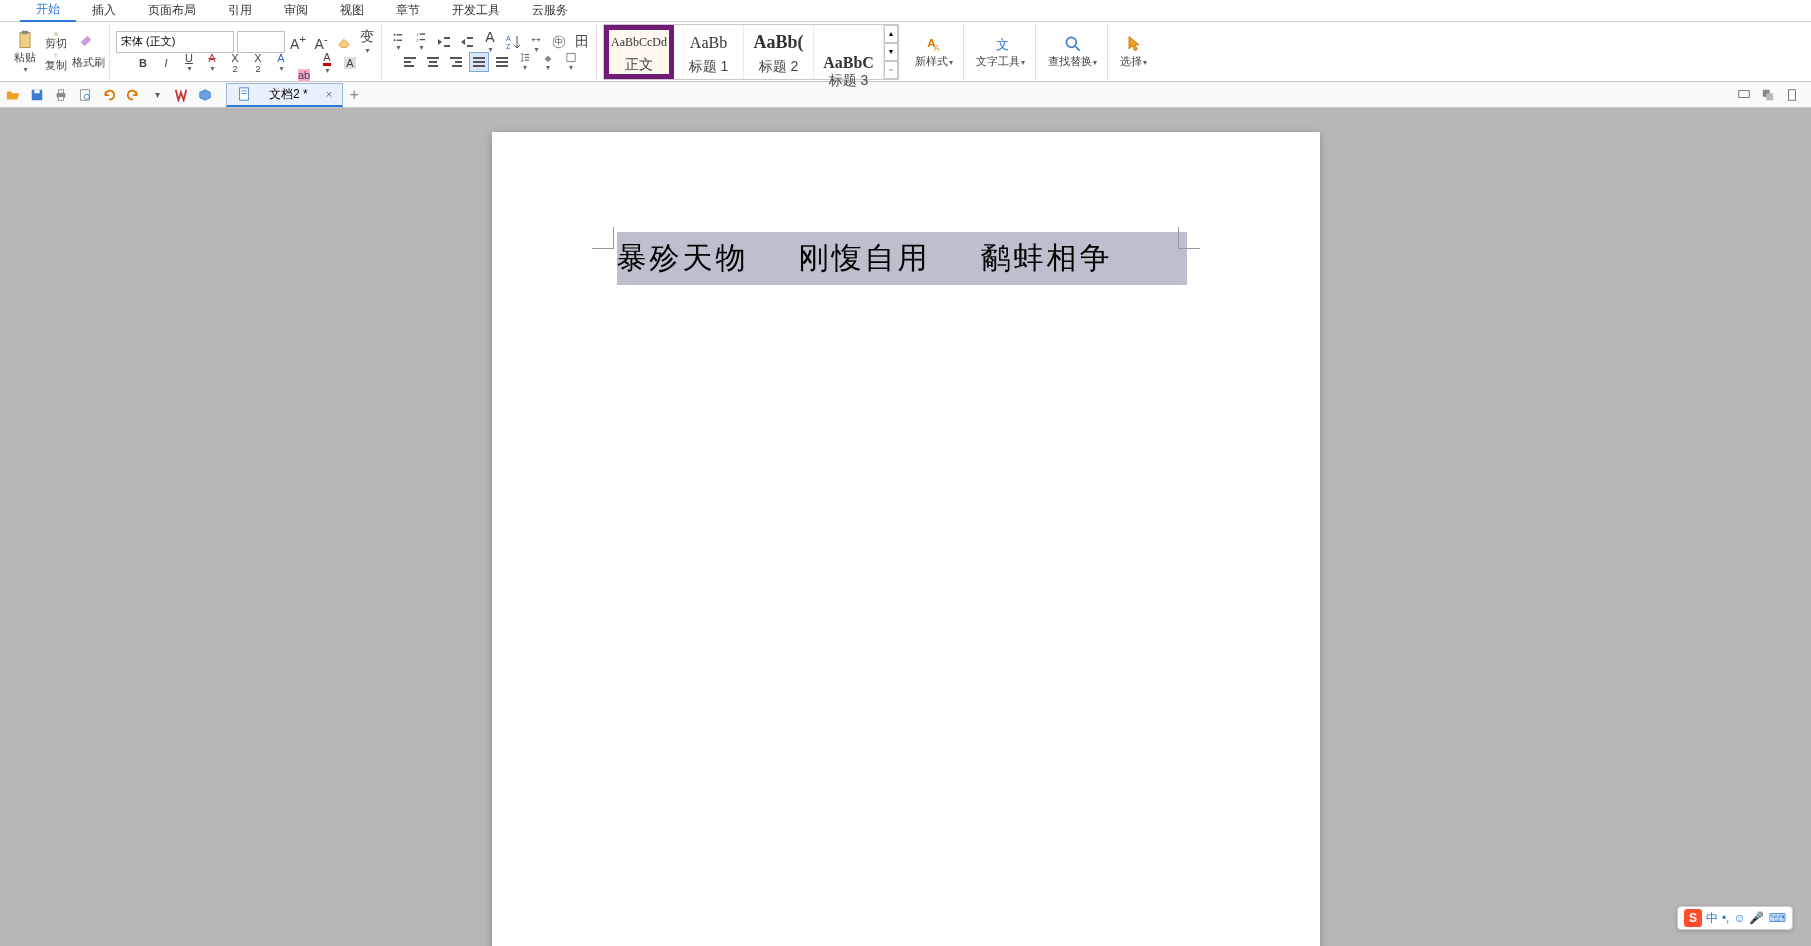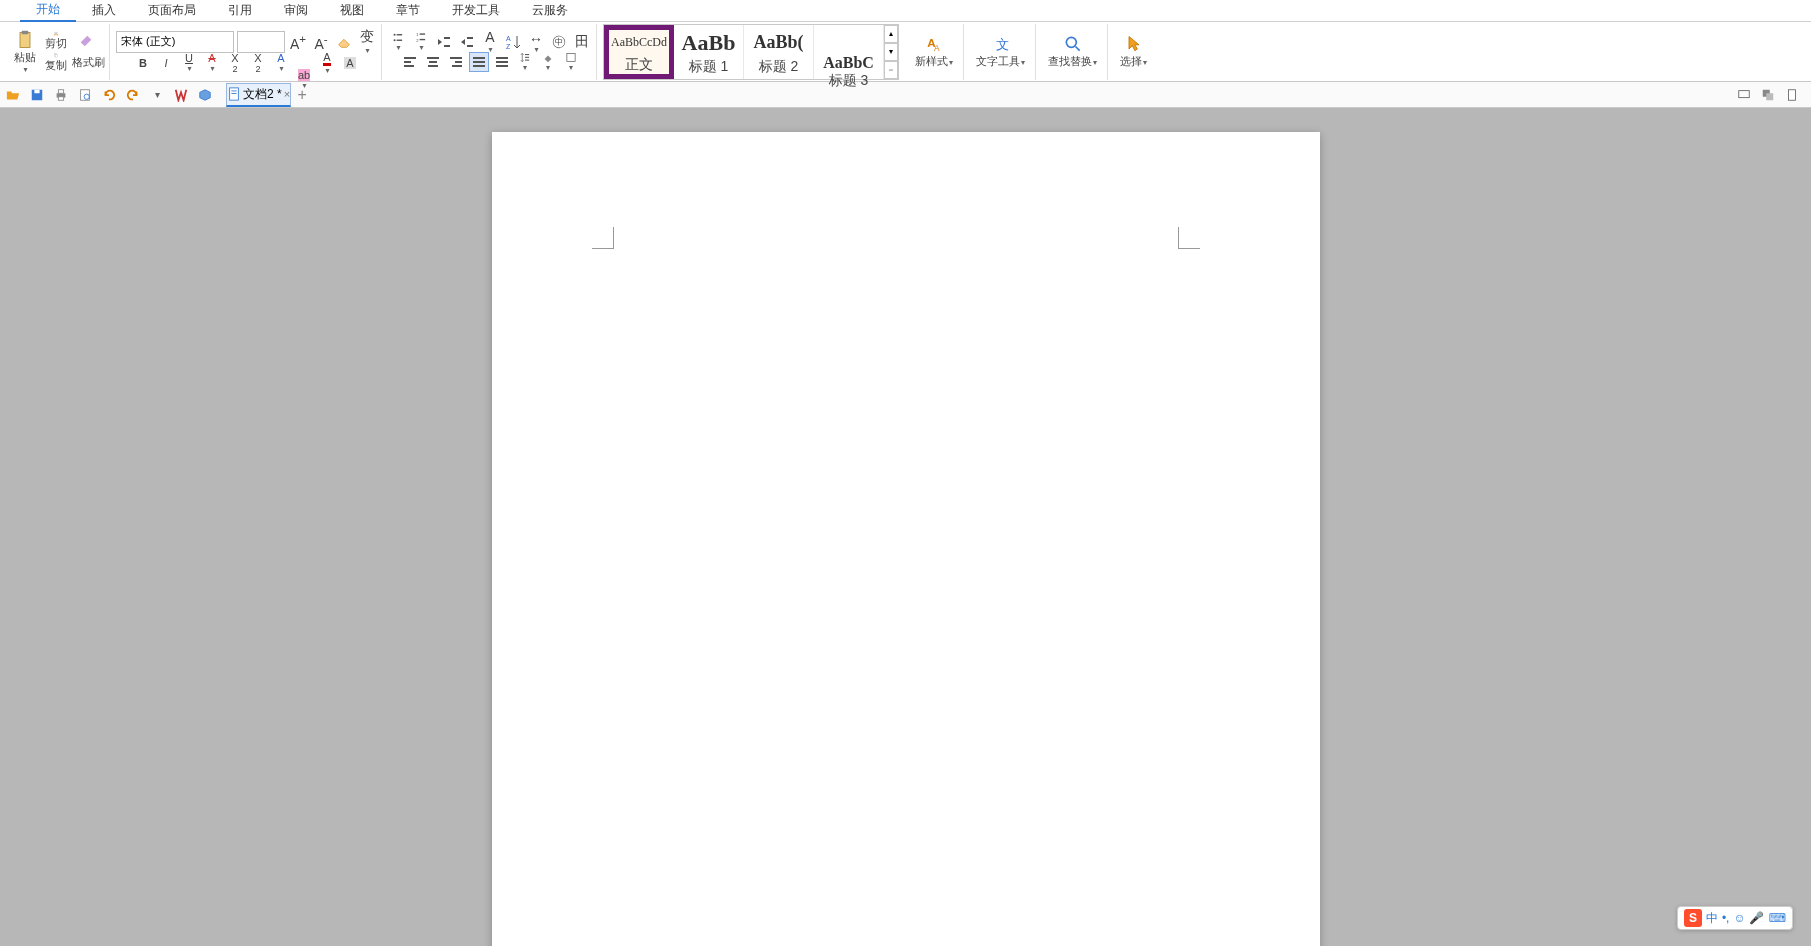--- a/index.html
+++ b/index.html
@@ -28,21 +28,21 @@
 .style-prev { font-family: serif; color: #333; height: 30px; display:flex; align-items:center; }
 .style-label { font-size: 14px; color: #444; }
 .style-scroll { display: flex; flex-direction: column; width: 14px; }
 .style-scroll div { height: 18px; border: 1px solid #c8c8c8; display:flex; align-items:center; justify-content:center; font-size:8px; cursor:pointer; }
 
 .quickbar { display: flex; align-items: center; height: 26px; background: #fafafa; border-bottom: 1px solid #c8c8c8; padding: 0 4px; gap: 6px; }
 .qbtn { width: 18px; height: 18px; display:inline-flex; align-items:center; justify-content:center; cursor:pointer; }
 .qbtn svg { width: 14px; height: 14px; }
 
 .tabstrip { display: inline-flex; align-items: center; height: 24px; margin-left: 6px; }
-.doctab { display: flex; align-items: center; height: 24px; padding: 0 0; background: #e8f0fb; border: 1px solid #9ab7e0; border-bottom: 2px solid #2a7ad6; gap: 2px; cursor: pointer; }
+.doctab { display: flex; align-items: center; height: 24px; padding: 0 10px; background: #e8f0fb; border: 1px solid #9ab7e0; border-bottom: 2px solid #2a7ad6; gap: 18px; cursor: pointer; }
 .doctab .close { font-size: 11px; color: #777; cursor:pointer; }
 .newtab { width: 22px; height: 22px; display:flex; align-items:center; justify-content:center; cursor:pointer; color:#888; font-size:16px; }
 
 .qright { margin-left: auto; display:flex; gap:6px; padding-right:6px; }
 
 .workspace { background: #b7b7b7; height: calc(100vh - 108px); overflow: auto; display:flex; justify-content:center; padding-top: 24px; }
 .page { width: 828px; min-height: 1100px; background: #fff; box-shadow: 0 2px 8px rgba(0,0,0,.25); position:relative; padding: 100px 125px; }
 
 .corner { position:absolute; width:22px; height:22px; }
 .corner.tl { top:95px; left:100px; border-right:1px solid #999; border-bottom:1px solid #999; }
@@ -286,21 +286,21 @@
     </div>
   </div>
 
   <div class="rgroup no-border">
     <div class="style-gallery">
       <div class="style-item selected">
         <div class="style-prev" style="font-size:12px;">AaBbCcDd</div>
         <div class="style-label">正文</div>
       </div>
       <div class="style-item">
-        <div class="style-prev" style="font-size:22px;font-weight:bold;">AaBb</div>
+        <div class="style-prev" style="font-size:16px;font-weight:normal;">AaBb</div>
         <div class="style-label">标题 1</div>
       </div>
       <div class="style-item">
         <div class="style-prev" style="font-size:18px;font-weight:bold;">AaBb(</div>
         <div class="style-label">标题 2</div>
       </div>
       <div class="style-item">
         <div class="style-prev" style="font-size:16px;font-weight:bold;margin-top:40px;">AaBbC</div>
         <div class="style-label">标题 3</div>
       </div>
@@ -433,20 +433,25 @@
           <rect x="4" y="2" width="8" height="12" fill="#fff" stroke="#666"></rect>
         </svg>
       </div>
   </div>
 </div>
 
 <div class="workspace">
   <div class="page">
     <div class="corner tl"></div>
     <div class="corner tr"></div>
+    <div class="sel-text">
+      <span>暴殄天物</span>
+      <span>刚愎自用</span>
+      <span>鹬蚌相争</span>
+    </div>
   </div>
 </div>
 
 <div class="ime-bar">
   <div class="ime-logo">S</div>
   <span class="ime-item">中</span>
   <span class="ime-item">•,</span>
   <span class="ime-item">☺</span>
   <span class="ime-item">🎤</span>
   <span class="ime-item">⌨</span>

